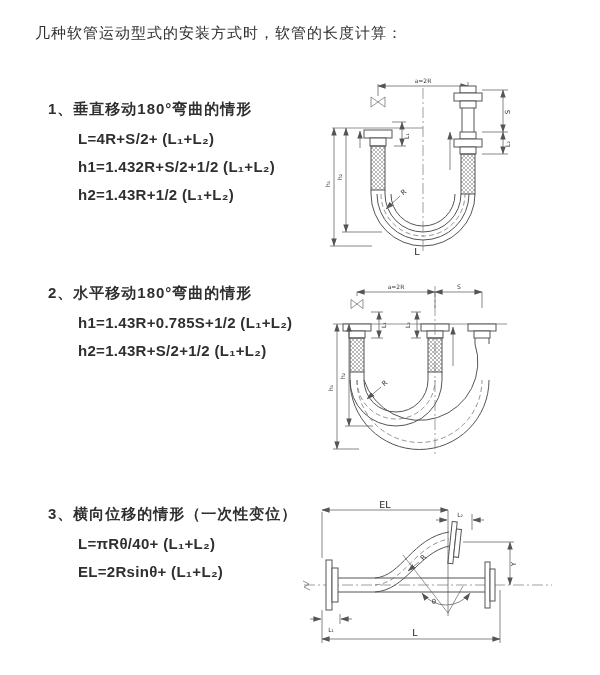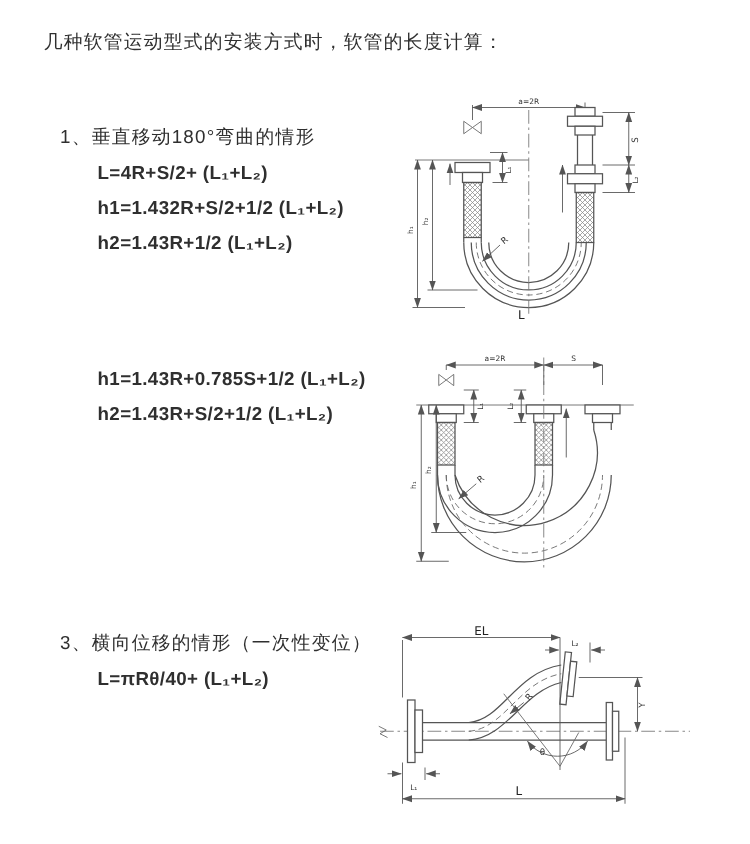--- a/index.html
+++ b/index.html
@@ -6,21 +6,21 @@
   body{
     width:600px;height:675px;position:relative;background:#ffffff;
     font-family:"Liberation Sans","DejaVu Sans",sans-serif;
     color:#2f2f2f;overflow:hidden;
   }
   .page-title{
     position:absolute;left:35px;top:24px;font-size:15px;font-weight:normal;
     letter-spacing:1px;white-space:nowrap;
   }
   .section-text{position:absolute;left:48px;}
-  .sec-heading{font-size:15px;font-weight:normal;letter-spacing:1px;white-space:nowrap;}
+  .sec-heading{font-size:15px;font-weight:bold;letter-spacing:1px;white-space:nowrap;}
   .formula{font-size:15px;font-weight:bold;margin:11px 0 0 30px;white-space:nowrap;letter-spacing:.3px;}
   .diagram{position:absolute;}
   
   .oln{stroke:#555;stroke-width:1;fill:none;}
   .thn{stroke:#666;stroke-width:.7;fill:none;}
   .dln{stroke:#555;stroke-width:.7;fill:none;}
   .cl{stroke:#777;stroke-width:.7;fill:none;stroke-dasharray:11 3 2 3;}
   .dsh{stroke:#666;stroke-width:.7;fill:none;stroke-dasharray:5 3;}
   .wrect{fill:#ffffff;stroke:#555;stroke-width:1;}
   .hrect{fill:url(#xh);stroke:#555;stroke-width:1;}
@@ -134,20 +134,21 @@
 
   <g>
     <line class="dln" x1="80" y1="124" x2="66" y2="137" marker-end="url(#ar)"></line>
     <text class="lb" x="85" y="122" text-anchor="middle" transform="rotate(-40 85 122)">R</text>
   </g>
 
   <text class="lbL" x="97" y="183" text-anchor="middle">L</text>
 </svg>
 
 <div class="section-text" style="top:284px;">
+  <div class="sec-heading">2、水平移动180°弯曲的情形</div>
   <div class="formula">h1=1.43R+0.785S+1/2 (L₁+L₂)</div>
   <div class="formula">h2=1.43R+S/2+1/2 (L₁+L₂)</div>
 </div>
 
 <svg class="diagram" style="left:325px;top:268px;" width="230" height="190" viewBox="0 0 230 190">
 
   <g>
     <line class="dln" x1="32" y1="24" x2="32" y2="28"></line>
     <line class="dln" x1="110" y1="24" x2="110" y2="40"></line>
     <line class="dln" x1="157" y1="24" x2="157" y2="40"></line>
@@ -226,20 +227,21 @@
 
   <g>
     <line class="dln" x1="56" y1="119" x2="42" y2="131" marker-end="url(#ar)"></line>
     <text class="lb" x="61" y="117" text-anchor="middle" transform="rotate(-40 61 117)">R</text>
   </g>
 </svg>
 
 <div class="section-text" style="top:505px;">
   <div class="sec-heading">3、横向位移的情形（一次性变位）</div>
   <div class="formula">L=πRθ/40+ (L₁+L₂)</div>
+  <div class="formula">EL=2Rsinθ+ (L₁+L₂)</div>
 </div>
 
 <svg class="diagram" style="left:300px;top:498px;" width="290" height="155" viewBox="0 0 290 155">
 
   <line class="cl" x1="4" y1="87" x2="252" y2="87"></line>
   <path class="thn" d="M3,83 L9,86 L4,89 L10,92"></path>
 
   <g>
     <rect class="wrect" x="26" y="62" width="6" height="50"></rect>
     <rect class="wrect" x="32" y="70" width="6" height="34"></rect>

